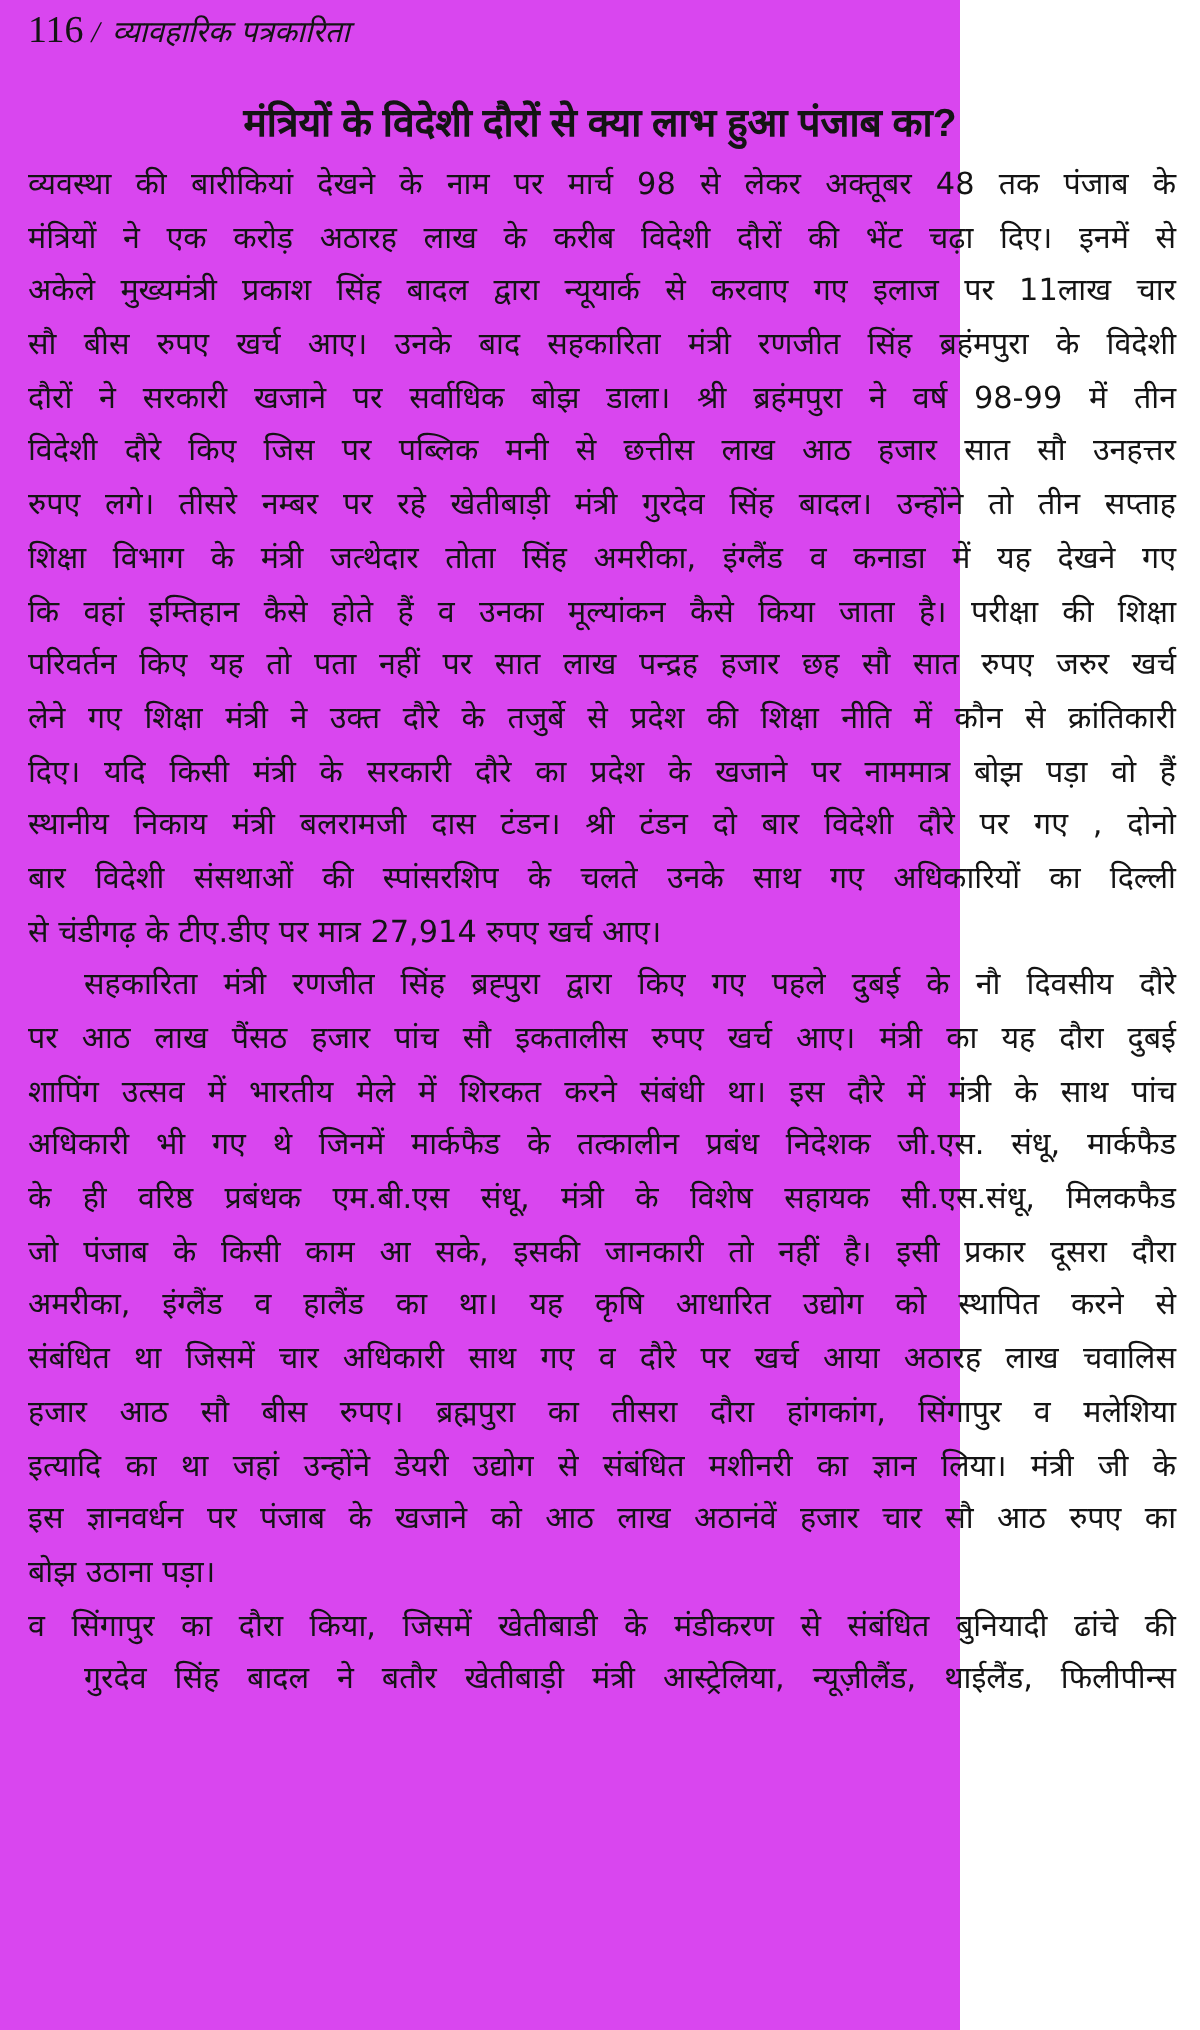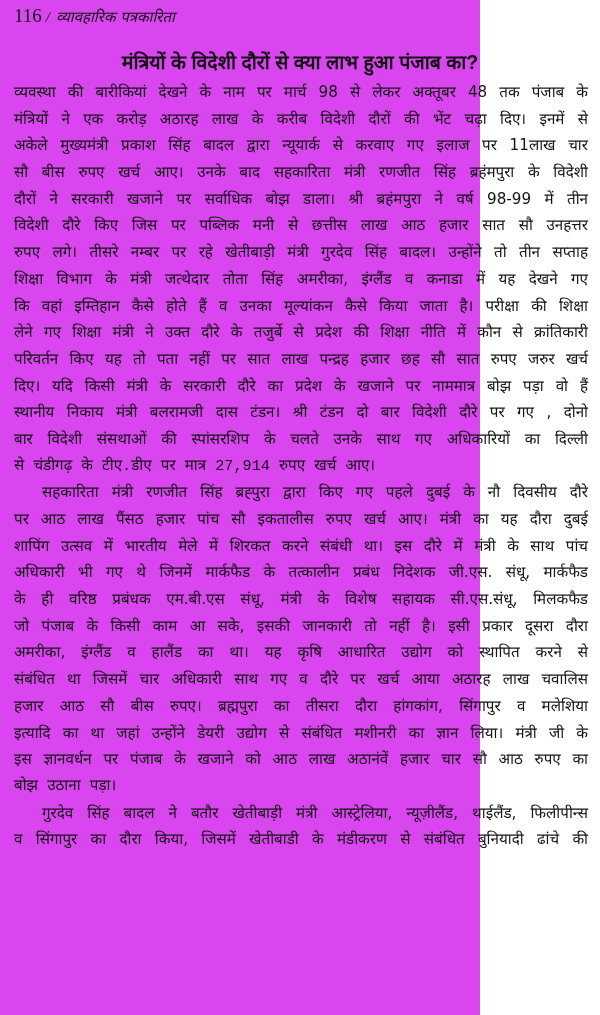--- a/index.html
+++ b/index.html
@@ -8,21 +8,21 @@
   .running-head { position: absolute; left: 14px; top: 4px; height: 24px; line-height: 24px; white-space: nowrap; }
   .page-number { font-family: "Liberation Serif", "DejaVu Serif", serif; font-size: 19px; }
   .separator { font-family: "Liberation Serif", serif; font-size: 15px; margin: 0 6px 0 4px; font-style: italic; }
   .book-title { font-family: "DejaVu Sans", sans-serif; font-size: 15px; font-style: italic; }
   .article-title { position: absolute; left: 0; width: 600px; top: 47px; text-align: center;
     font-family: Liberation Sans, sans-serif; font-weight: bold; font-size: 19.5px; line-height: 30px; white-space: nowrap; }
   .body-text { position: absolute; left: 14px; top: 79px; width: 574px;
     font-family: "DejaVu Sans", sans-serif; font-size: 15.2px; }
   .line { display: block; height: 26.7px; line-height: 26.7px; white-space: nowrap;
     text-align: justify; text-align-last: justify; overflow: visible; }
-  .line.last { text-align: right; text-align-last: left; font-family: Liberation Mono, monospace; }
+  .line.last { text-align: right; text-align-last: left; }
   .line.indent { padding-left: 28px; }
 </style>
 </head>
 <body>
 
 <div class="page">
 
   <div class="running-head">
     <span class="page-number">116</span><span class="separator">/</span><span class="book-title">व्यावहारिक पत्रकारिता</span>
   </div>
@@ -34,22 +34,22 @@
     <div>
       <span class="line">व्यवस्था की बारीकियां देखने के नाम पर मार्च 98 से लेकर अक्तूबर 48 तक पंजाब के</span>
       <span class="line">मंत्रियों ने एक करोड़ अठारह लाख के करीब विदेशी दौरों की भेंट चढ़ा दिए। इनमें से</span>
       <span class="line">अकेले मुख्यमंत्री प्रकाश सिंह बादल द्वारा न्यूयार्क से करवाए गए इलाज पर 11लाख चार</span>
       <span class="line">सौ बीस रुपए खर्च आए। उनके बाद सहकारिता मंत्री रणजीत सिंह ब्रहंमपुरा के विदेशी</span>
       <span class="line">दौरों ने सरकारी खजाने पर सर्वाधिक बोझ डाला। श्री ब्रहंमपुरा ने वर्ष 98-99 में तीन</span>
       <span class="line">विदेशी दौरे किए जिस पर पब्लिक मनी से छत्तीस लाख आठ हजार सात सौ उनहत्तर</span>
       <span class="line">रुपए लगे। तीसरे नम्बर पर रहे खेतीबाड़ी मंत्री गुरदेव सिंह बादल। उन्होंने तो तीन सप्ताह</span>
       <span class="line">शिक्षा विभाग के मंत्री जत्थेदार तोता सिंह अमरीका, इंग्लैंड व कनाडा में यह देखने गए</span>
       <span class="line">कि वहां इम्तिहान कैसे होते हैं व उनका मूल्यांकन कैसे किया जाता है। परीक्षा की शिक्षा</span>
+      <span class="line">परिवर्तन किए यह तो पता नहीं पर सात लाख पन्द्रह हजार छह सौ सात रुपए जरुर खर्च</span>
       <span class="line">लेने गए शिक्षा मंत्री ने उक्त दौरे के तजुर्बे से प्रदेश की शिक्षा नीति में कौन से क्रांतिकारी</span>
-      <span class="line">परिवर्तन किए यह तो पता नहीं पर सात लाख पन्द्रह हजार छह सौ सात रुपए जरुर खर्च</span>
       <span class="line">दिए। यदि किसी मंत्री के सरकारी दौरे का प्रदेश के खजाने पर नाममात्र बोझ पड़ा वो हैं</span>
       <span class="line">स्थानीय निकाय मंत्री बलरामजी दास टंडन। श्री टंडन दो बार विदेशी दौरे पर गए , दोनो</span>
       <span class="line">बार विदेशी संसथाओं की स्पांसरशिप के चलते उनके साथ गए अधिकारियों का दिल्ली</span>
       <span class="line last">से चंडीगढ़ के टीए.डीए पर मात्र 27,914 रुपए खर्च आए।</span>
     </div>
 
     <div>
       <span class="line indent">सहकारिता मंत्री रणजीत सिंह ब्रह्पुरा द्वारा किए गए पहले दुबई के नौ दिवसीय दौरे</span>
       <span class="line">पर आठ लाख पैंसठ हजार पांच सौ इकतालीस रुपए खर्च आए। मंत्री का यह दौरा दुबई</span>
       <span class="line">शापिंग उत्सव में भारतीय मेले में शिरकत करने संबंधी था। इस दौरे में मंत्री के साथ पांच</span>
@@ -58,18 +58,18 @@
       <span class="line">जो पंजाब के किसी काम आ सके, इसकी जानकारी तो नहीं है। इसी प्रकार दूसरा दौरा</span>
       <span class="line">अमरीका, इंग्लैंड व हालैंड का था। यह कृषि आधारित उद्योग को स्थापित करने से</span>
       <span class="line">संबंधित था जिसमें चार अधिकारी साथ गए व दौरे पर खर्च आया अठारह लाख चवालिस</span>
       <span class="line">हजार आठ सौ बीस रुपए। ब्रह्मपुरा का तीसरा दौरा हांगकांग, सिंगापुर व मलेशिया</span>
       <span class="line">इत्यादि का था जहां उन्होंने डेयरी उद्योग से संबंधित मशीनरी का ज्ञान लिया। मंत्री जी के</span>
       <span class="line">इस ज्ञानवर्धन पर पंजाब के खजाने को आठ लाख अठानंवें हजार चार सौ आठ रुपए का</span>
       <span class="line last">बोझ उठाना पड़ा।</span>
     </div>
 
     <div>
+      <span class="line">व सिंगापुर का दौरा किया, जिसमें खेतीबाडी के मंडीकरण से संबंधित बुनियादी ढांचे की</span>
       <span class="line indent">गुरदेव सिंह बादल ने बतौर खेतीबाड़ी मंत्री आस्ट्रेलिया, न्यूज़ीलैंड, थाईलैंड, फिलीपीन्स</span>
-      <span class="line">व सिंगापुर का दौरा किया, जिसमें खेतीबाडी के मंडीकरण से संबंधित बुनियादी ढांचे की</span>
     </div>
   </div>
 
 </div>
 
 </body></html>

